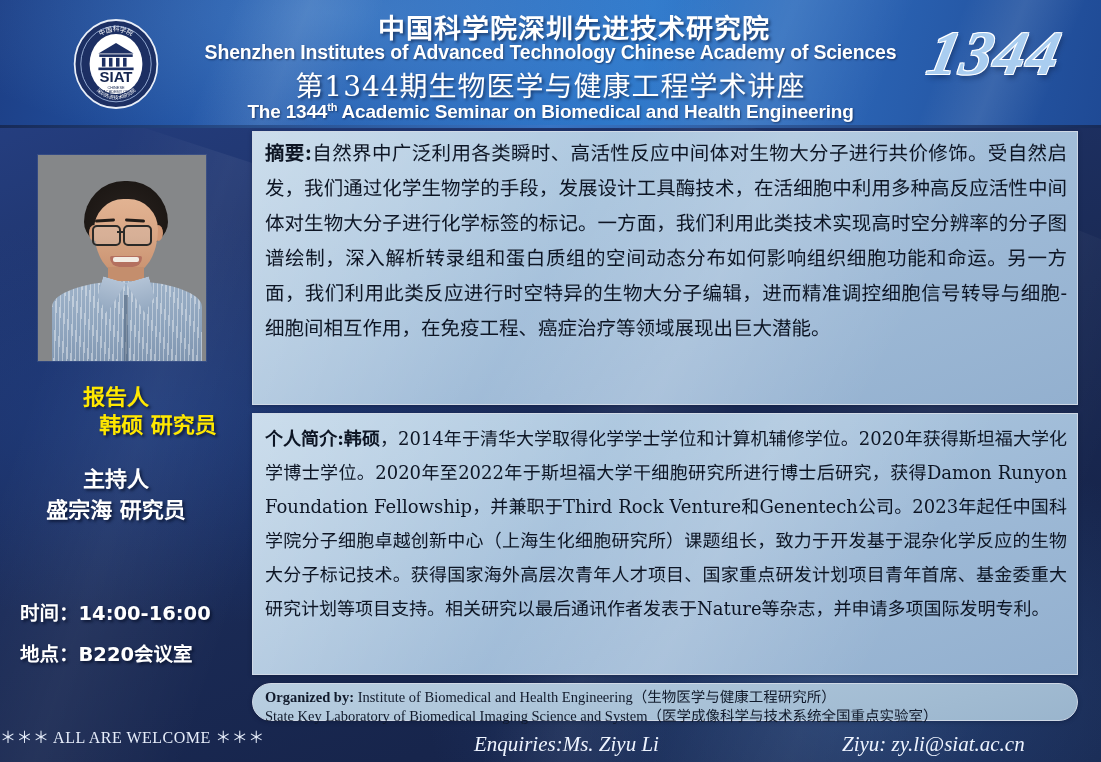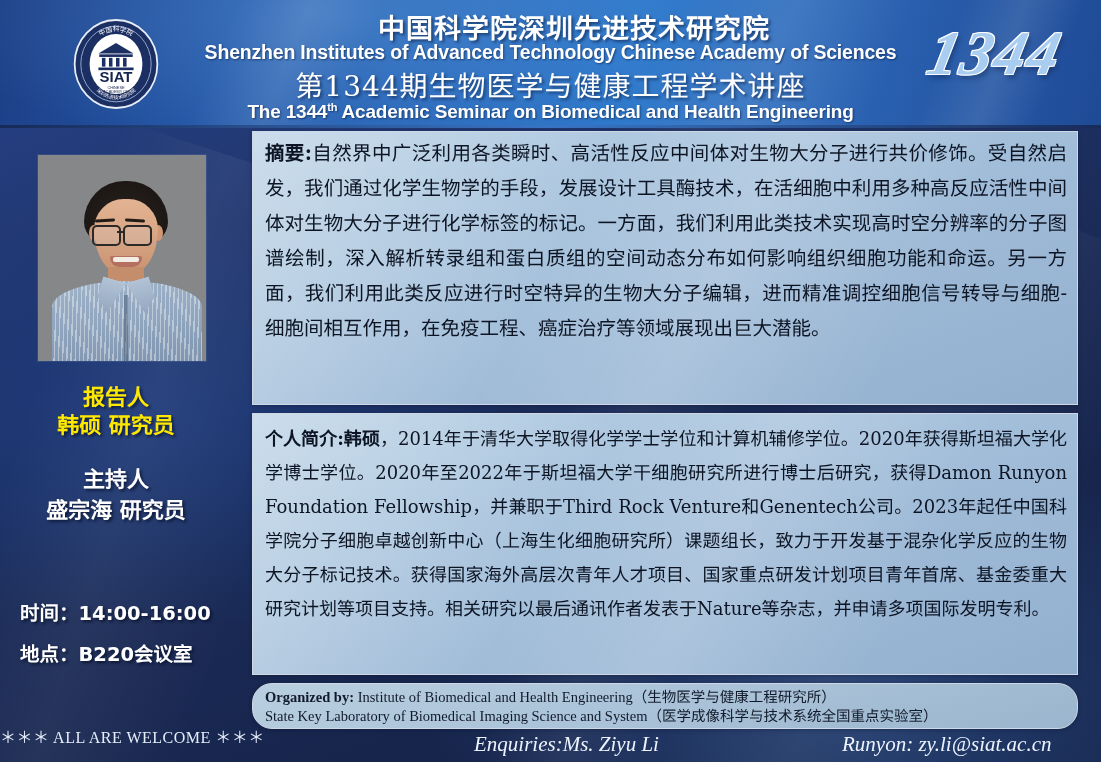--- a/index.html
+++ b/index.html
@@ -185,21 +185,21 @@
   }
   .lbl-role {
     font-size: 22px; font-weight: bold;
     text-shadow: 2px 2px 3px rgba(5,15,40,0.75);
   }
   .lbl-name {
     font-size: 22px; font-weight: bold;
     text-shadow: 2px 2px 3px rgba(5,15,40,0.75);
   }
   #speaker-role { top: 379px; color: #FFE800; }
-  #speaker-name { top: 407px; color: #FFE800; }
+  #speaker-name { top: 407px; color: #FFE800; padding-left: 42px; }
   #host-role    { top: 461px; color: #ffffff; }
   #host-name    { top: 492px; color: #ffffff; }
 
   .info-line {
     position: absolute;
     left: 20px;
     font-family: "DejaVu Sans", "Liberation Sans", sans-serif;
     font-size: 19.5px;
     font-weight: bold;
     color: #ffffff;
@@ -228,21 +228,21 @@
     width: 826px;
     box-sizing: border-box;
     border: 1.5px solid #cfd9e6;
     background:
       linear-gradient(118deg, rgba(255,255,255,0.30) 0%, rgba(255,255,255,0.02) 38%, rgba(255,255,255,0.16) 56%, rgba(255,255,255,0) 78%),
       linear-gradient(160deg, #b6cfe4 0%, #a9c4dd 35%, #9db9d6 65%, #93b0cf 100%);
     box-shadow: 0 1px 4px rgba(5,15,40,0.35);
   }
   #abstract-panel { top: 131px; height: 274px; padding: 4px 10px 6px 12px; }
   #bio-panel      { top: 413px; height: 262px; padding: 8px 10px 6px 12px; }
-  #org-panel      { top: 683px; height: 46px; padding: 4px 10px 20px 12px;
+  #org-panel      { top: 683px; height: 38px; padding: 4px 10px 20px 12px;
                     background: linear-gradient(165deg, #b9cfe1 0%, #a7c0d6 60%, #9ab5cd 100%); border-radius: 20px; }
 
   #seminar-title {
     text-align: center;
     font-family: "DejaVu Sans", "Liberation Sans", sans-serif;
     font-size: 19px;
     font-weight: bold;
     color: #FF0000;
     letter-spacing: 0.5px;
     line-height: 26px;
@@ -374,15 +374,15 @@
     <p class="body-text" id="bio-text"><span class="lead">个人简介:</span><span class="lead">韩硕</span><span>，2014年于清华大学取得化学学士学位和计算机辅修学位。2020年获得斯坦福大学化学博士学位。2020年至2022年于斯坦福大学干细胞研究所进行博士后研究，获得Damon Runyon Foundation Fellowship，并兼职于Third Rock Venture和Genentech公司。2023年起任中国科学院分子细胞卓越创新中心（上海生化细胞研究所）课题组长，致力于开发基于混杂化学反应的生物大分子标记技术。获得国家海外高层次青年人才项目、国家重点研发计划项目青年首席、基金委重大研究计划等项目支持。相关研究以最后通讯作者发表于Nature等杂志，并申请多项国际发明专利。</span></p>
   </div>
 
   <div class="panel" id="org-panel">
     <p class="org-line"><b>Organized by:</b><span> Institute of Biomedical and Health Engineering</span><span>（生物医学与健康工程研究所）</span></p>
     <p class="org-line"><span>State Key Laboratory of Biomedical Imaging Science and System</span><span>（医学成像科学与技术系统全国重点实验室）</span></p>
   </div>
 
   <div id="footer-bar"></div>
   <div class="footer-txt" id="enquiries">Enquiries:Ms. Ziyu Li</div>
-  <div class="footer-txt" id="email">Runyon:  zy.li@siat.ac.cn</div>
+  <div class="footer-txt" id="email">Ziyu:  zy.li@siat.ac.cn</div>
 
 </div>
 
 </body></html>

